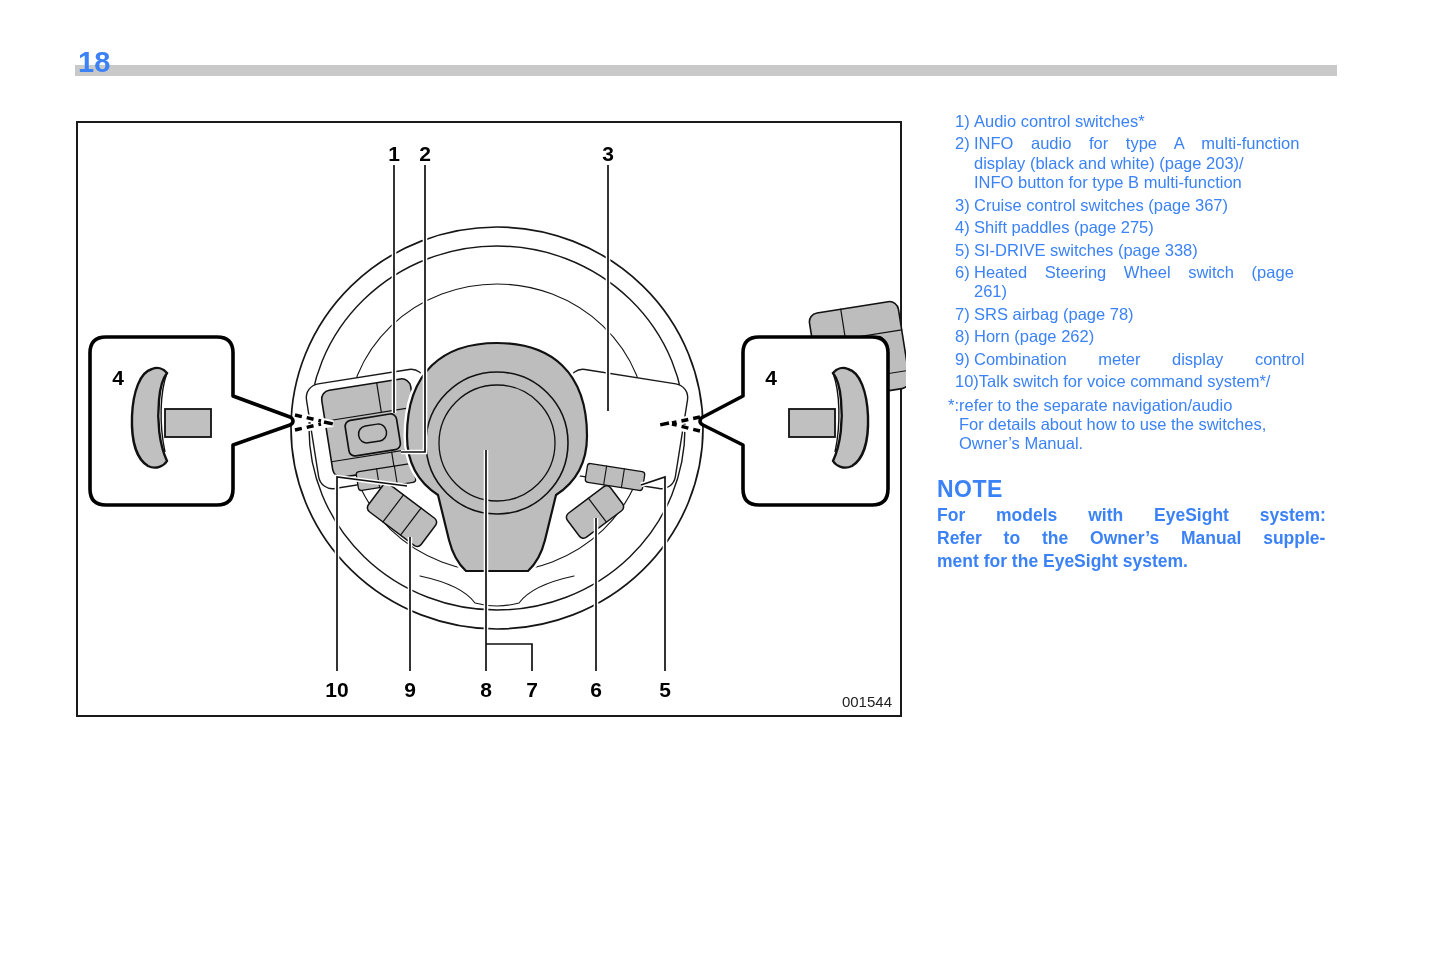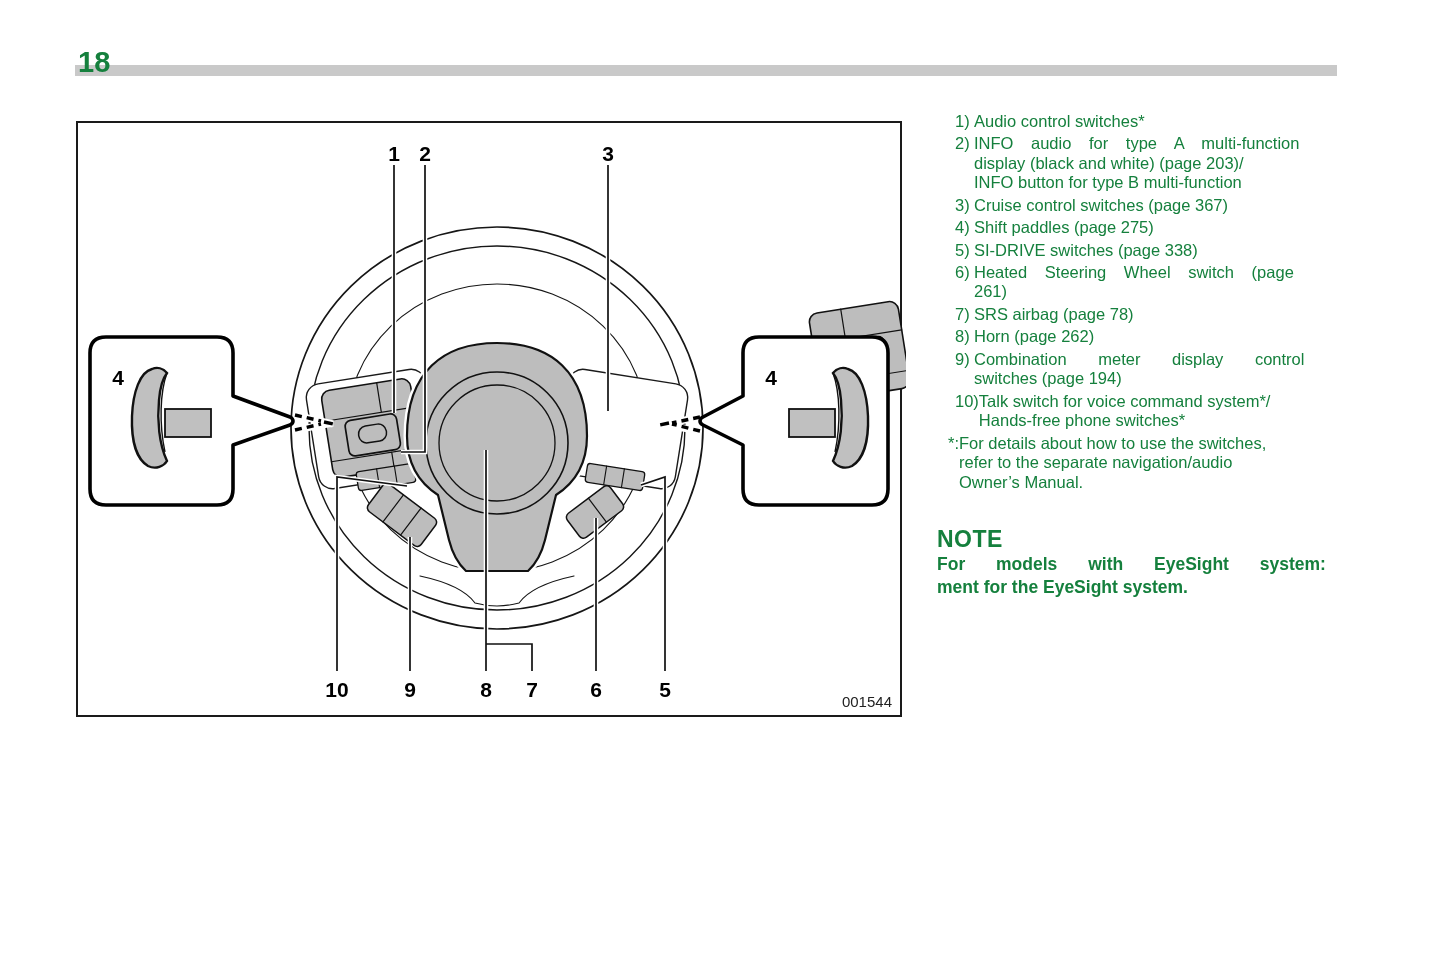--- a/index.html
+++ b/index.html
@@ -1,29 +1,29 @@
 <!DOCTYPE html>
 <html><head>
 <meta charset="utf-8">
 <style>
   html,body{margin:0;padding:0;background:#fff;}
   .page{position:relative;width:1445px;height:963px;background:#ffffff;overflow:hidden;
-        font-family:"Liberation Sans","DejaVu Sans",sans-serif;color:#15803d;}
+        font-family:"Liberation Sans","DejaVu Sans",sans-serif;color:#3b82f6;}
   .header-bar{position:absolute;left:75px;top:65px;width:1262px;height:11px;background:#c9c9c9;}
   .page-number{position:absolute;left:78px;top:46px;font-size:29px;font-weight:bold;letter-spacing:0px;}
   .figure-svg{position:absolute;left:76px;top:120px;}
   .legend{position:absolute;left:937px;top:112px;width:401px;font-size:16.5px;line-height:19.3px;}
   .item{display:flex;margin-bottom:3.2px;}
   .item .num{flex:0 0 37px;padding-left:18px;box-sizing:border-box;}
   .item .txt{flex:1;}
   .ws-md{word-spacing:13px;}
   .ws-lg{word-spacing:27px;}
   .footnote{display:flex;margin-top:4px;}
   .footnote .mark{flex:0 0 20px;padding-left:11px;box-sizing:border-box;}
-  .note-heading{margin-top:38px;font-size:23px;font-weight:bold;letter-spacing:0.5px;}
+  .note-heading{margin-top:27px;font-size:23px;font-weight:bold;letter-spacing:0.5px;}
   .note-body{margin-top:4px;font-size:17.5px;font-weight:bold;line-height:23px;}
   .ws-nt1{word-spacing:26px;}
   .ws-nt2{word-spacing:17px;}
 </style>
 </head>
 <body>
 
 <div class="page">
 
   <div class="header-bar"></div>
@@ -206,41 +206,40 @@
       <span class="num">8)</span>
       <div class="txt">
         <div>Horn (page 262)</div>
       </div>
     </div>
 
     <div class="item">
       <span class="num">9)</span>
       <div class="txt">
         <div class="ws-lg">Combination meter display control</div>
-        <div>switches (page 194)</div>
       </div>
     </div>
 
     <div class="item">
       <span class="num">10)</span>
       <div class="txt">
         <div>Talk switch for voice command system*/</div>
-        <div>Hands-free phone switches*</div>
       </div>
     </div>
 
     <div class="footnote">
       <span class="mark">*:</span>
       <div class="txt">
+        <div>refer to the separate navigation/audio</div>
         <div>For details about how to use the switches,</div>
-        <div>refer to the separate navigation/audio</div>
         <div>Owner’s Manual.</div>
       </div>
     </div>
 
     <div class="note-heading">NOTE</div>
     <div class="note-body">
       <div class="ws-nt1">For models with EyeSight system:</div>
+      <div class="ws-nt2">Refer to the Owner’s Manual supple-</div>
       <div>ment for the EyeSight system.</div>
     </div>
 
   </div>
 </div>
 
 </body></html>

